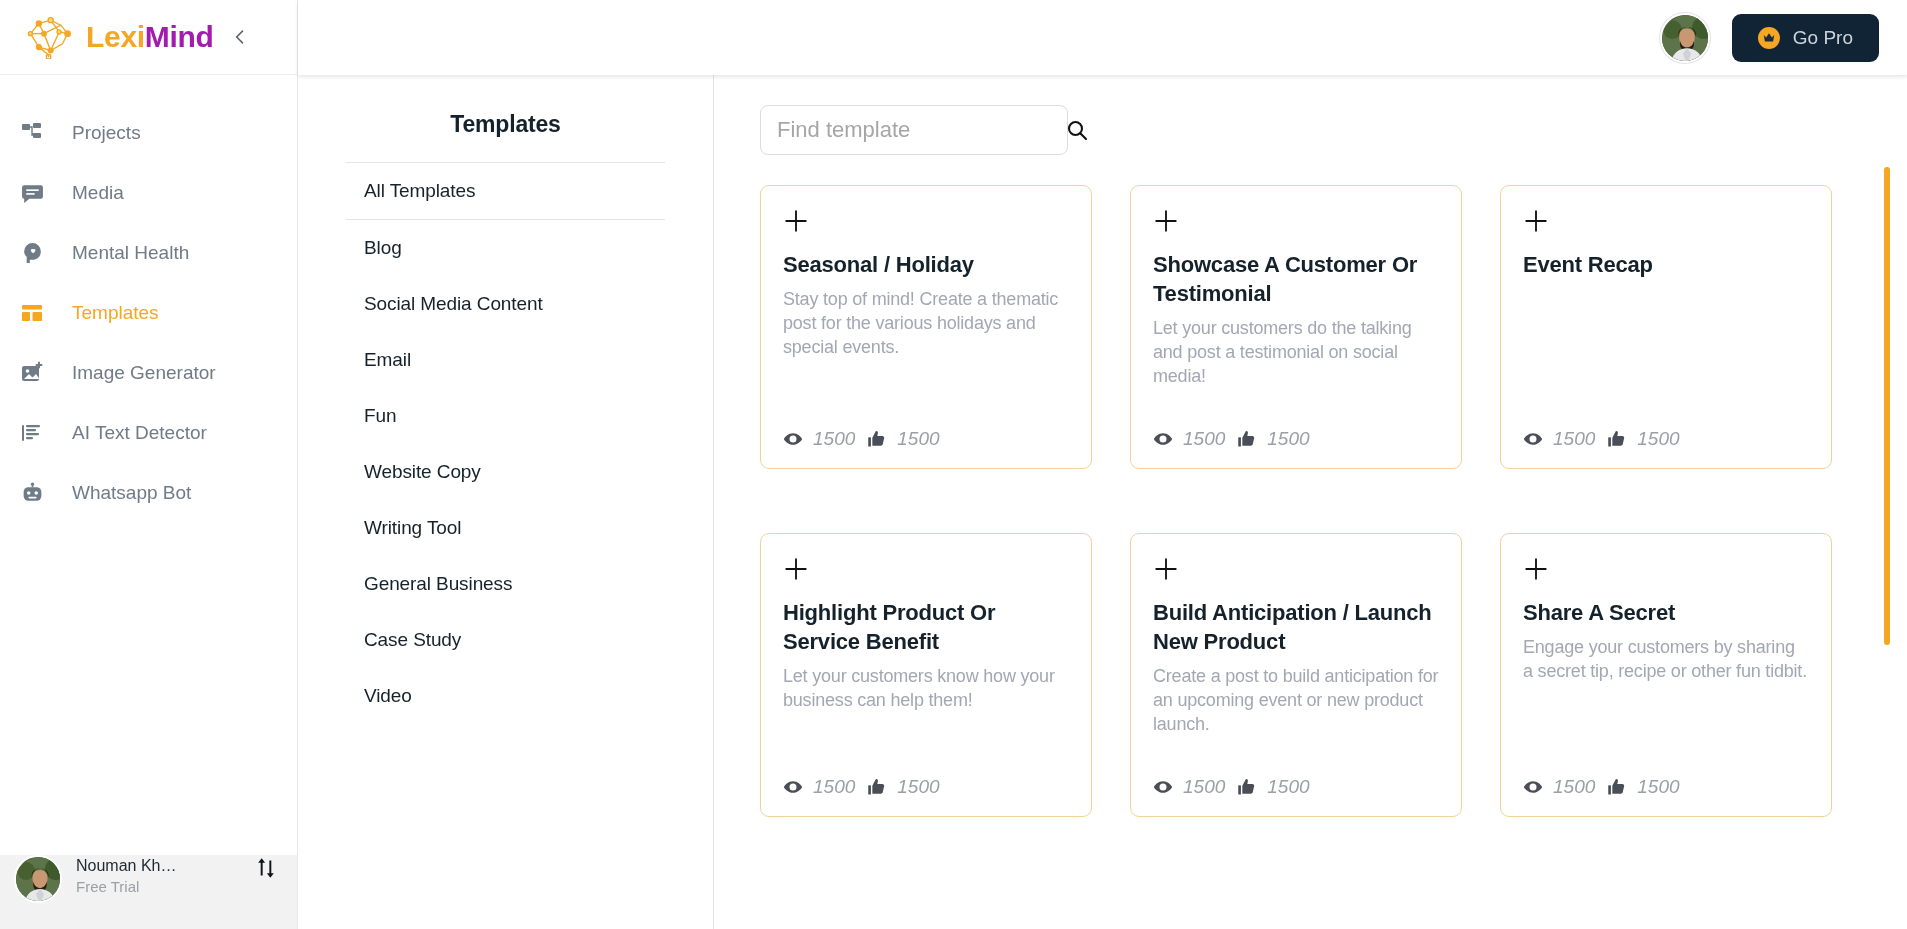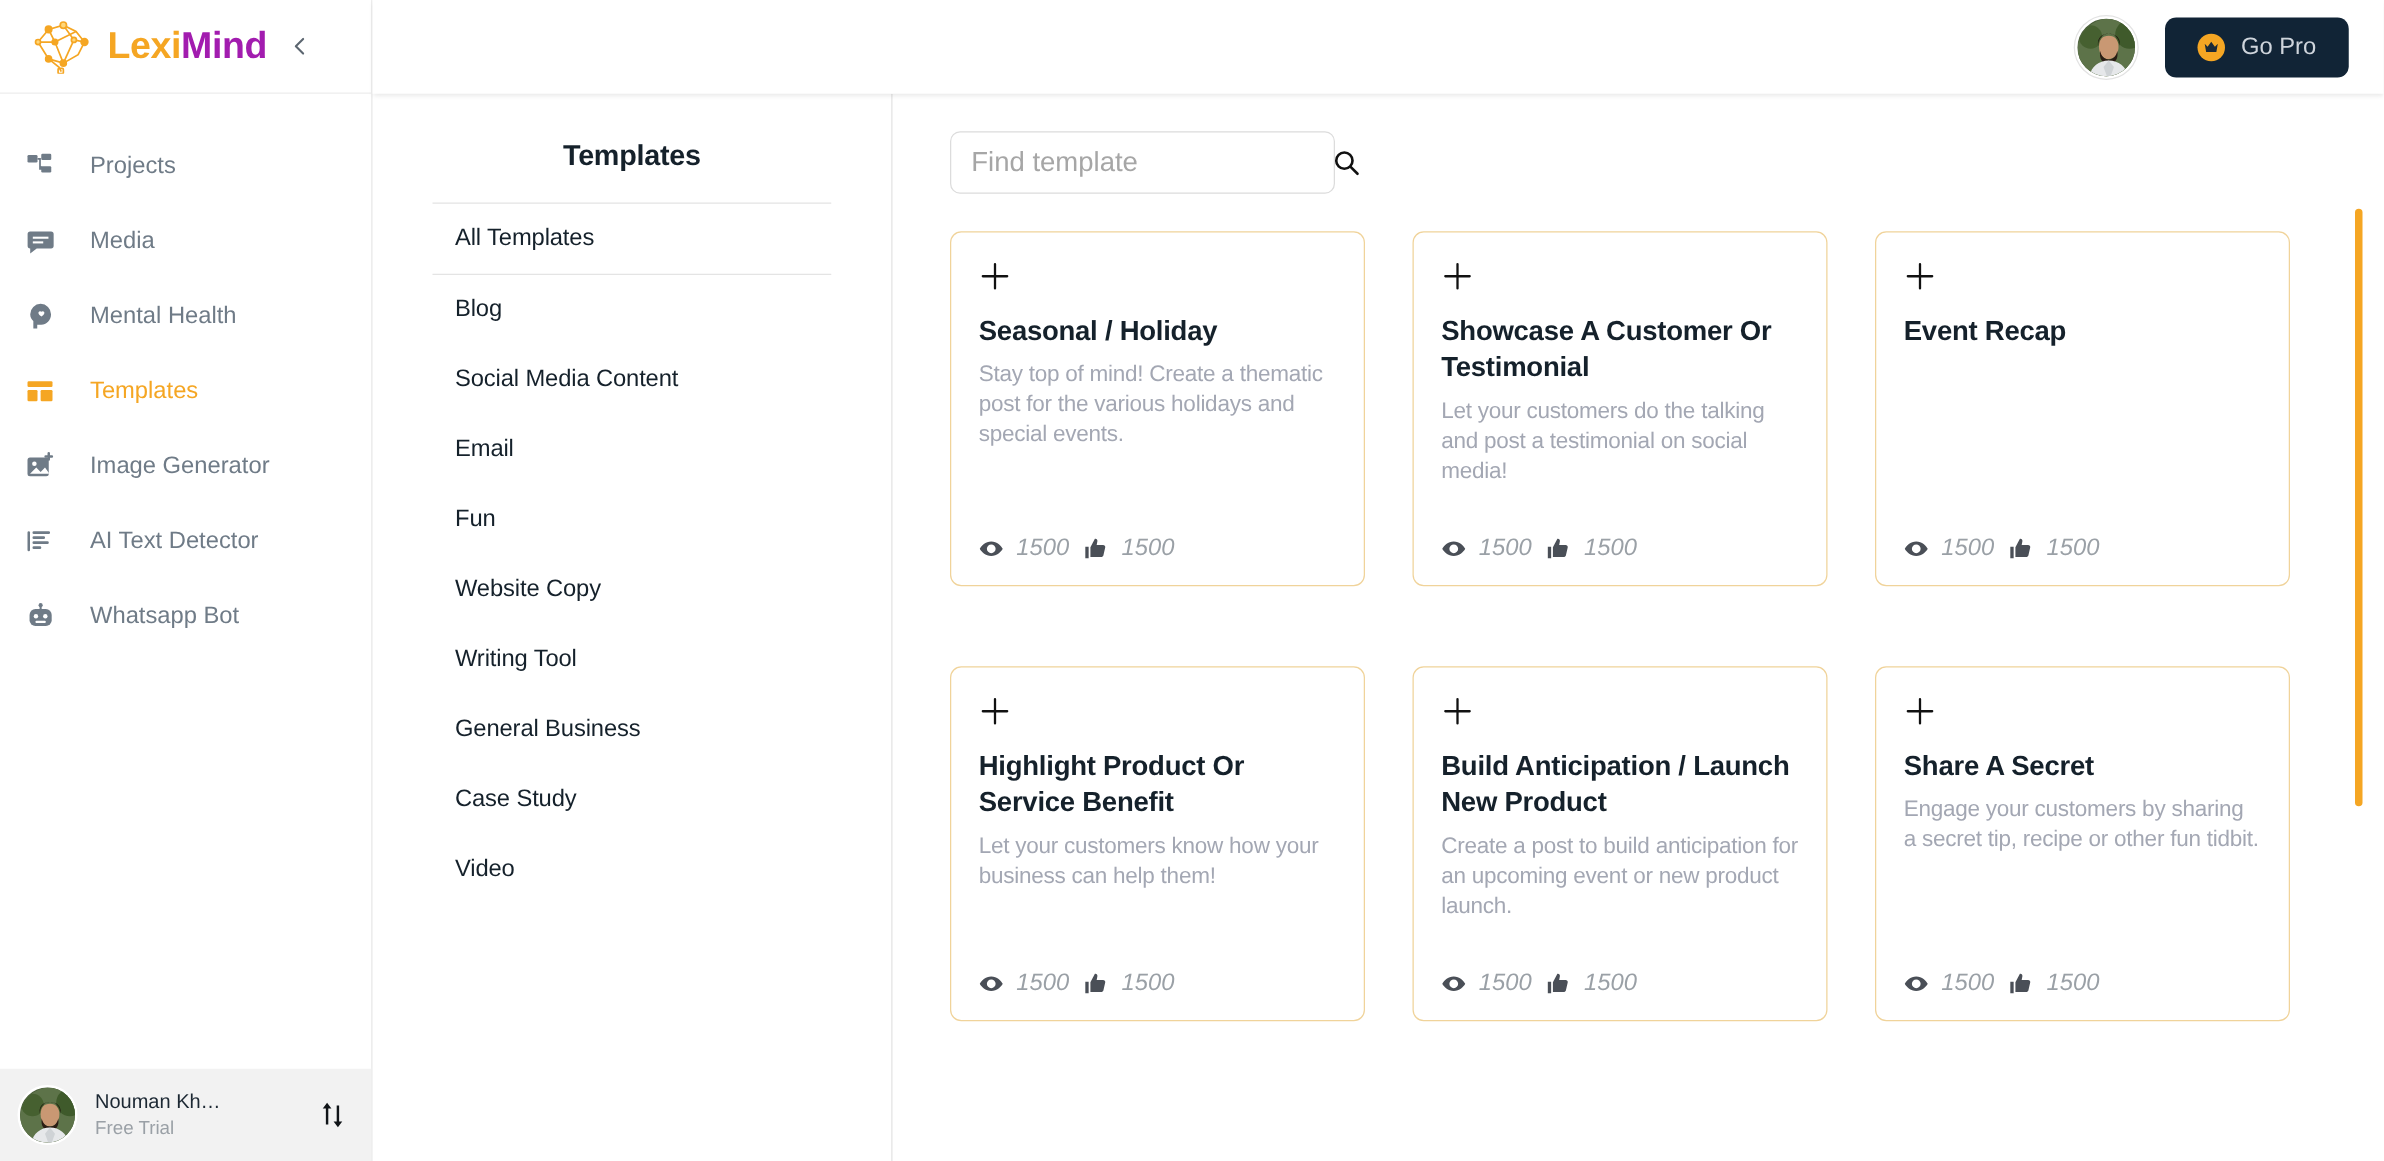--- a/index.html
+++ b/index.html
@@ -40,21 +40,21 @@
     color: #6f7b87; font-size: 19px;
   }
   .nav-item .nav-icon { width: 28px; height: 28px; display: flex; align-items: center; justify-content: center; color: #6f7b87; flex:0 0 28px;}
   .nav-item.active { color: #F5A623; }
   .nav-item.active .nav-icon { color: #F5A623; }
   .nav-label { white-space: nowrap; }
 
   .profile {
     position: absolute; left: 0; bottom: 0; width: 297px; height: 74px;
     background: #f2f2f2;
-    display: flex; align-items: center; padding: 0 18px 0 14px; gap: 14px;
+    display: flex; align-items: flex-start; padding: 0 18px 0 14px; gap: 14px;
     cursor: pointer;
   }
   .avatar-sm {
     width: 48px; height: 48px; border-radius: 50%; flex: 0 0 48px;
     border: 2px solid #fff; overflow: hidden;
     background: #4a5e3a;
   }
   .profile-meta { flex: 1; min-width: 0; }
   .profile-name { font-size: 16px; color: #1c2833; font-weight: 500; line-height: 1.35; white-space: nowrap; overflow: hidden;}
   .profile-plan { font-size: 15px; color: #9aa0a6; line-height: 1.35; }

